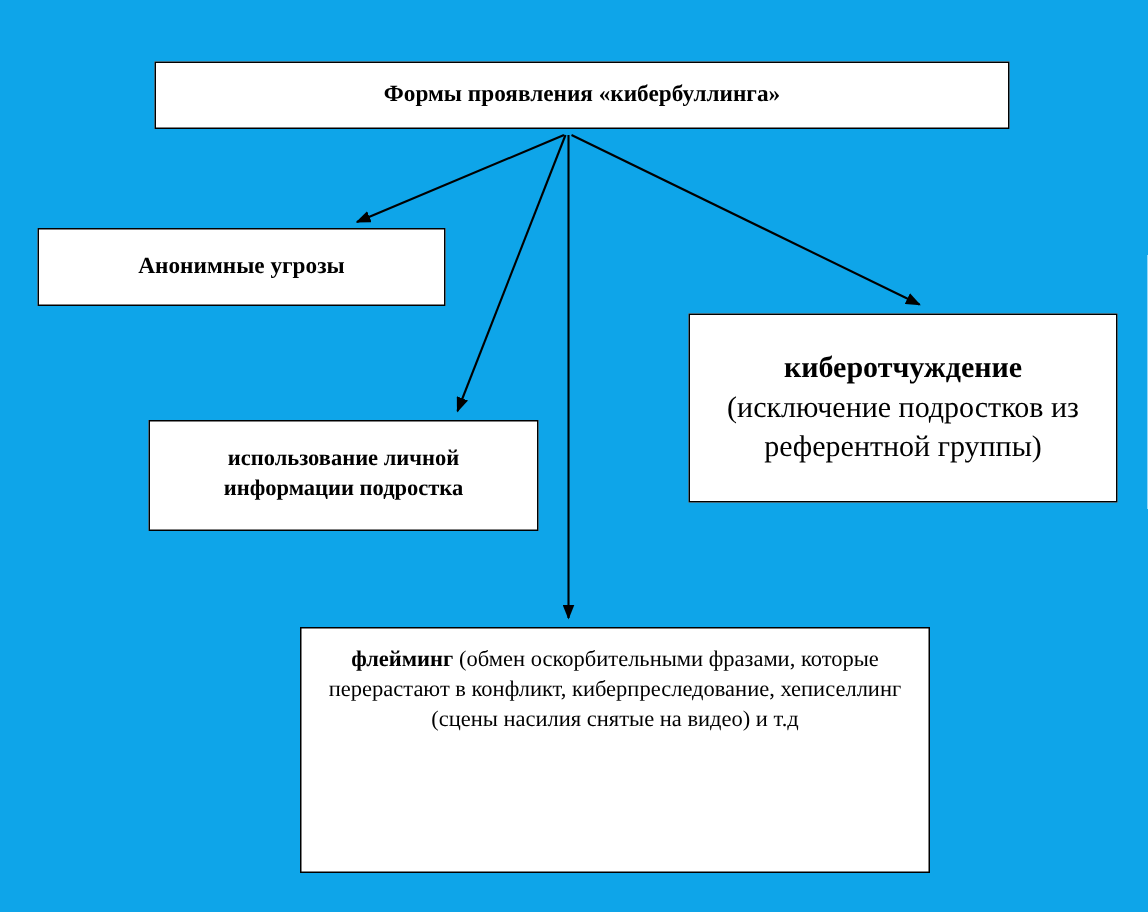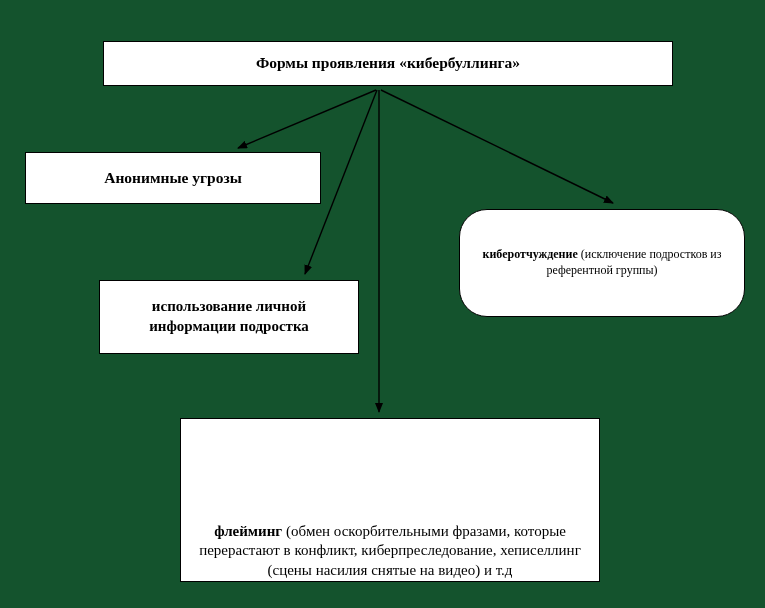--- a/index.html
+++ b/index.html
@@ -8,21 +8,21 @@
     background: #ffffff;
   }
   body {
     font-family: "Liberation Serif", "DejaVu Serif", serif;
     color: #000000;
   }
   #canvas {
     position: relative;
     width: 765px;
     height: 608px;
-    background: #14532d;
+    background: #0ea5e9;
     overflow: hidden;
   }
   svg.connectors {
     position: absolute;
     left: 0;
     top: 0;
     width: 765px;
     height: 608px;
     pointer-events: none;
   }
@@ -48,54 +48,53 @@
     top: 41px;
     width: 570px;
     height: 45px;
     font-size: 15.5px;
     font-weight: bold;
   }
   
   #node-anon {
     left: 25px;
     top: 152px;
-    width: 296px;
+    width: 272px;
     height: 52px;
     font-size: 15.5px;
     font-weight: bold;
   }
   
   #node-personal {
     left: 99px;
     top: 280px;
     width: 260px;
     height: 74px;
     font-size: 15px;
     font-weight: bold;
   }
   
   #node-exclusion {
     left: 459px;
     top: 209px;
     width: 286px;
-    height: 108px;
-    font-size: 12px;
-    border-radius: 28px;
+    height: 126px;
+    font-size: 20px;
   }
   #node-exclusion .lead {
     font-weight: bold;
   }
   
   #node-flaming {
-    left: 180px;
+    left: 200px;
     top: 418px;
     width: 420px;
     height: 164px;
     font-size: 15px;
-    align-items: flex-end;
+    align-items: flex-start;
   }
   #node-flaming .txt {
     padding-top: 12px;
   }
   #node-flaming .lead {
     font-weight: bold;
   }
 </style>
 </head>
 <body>

